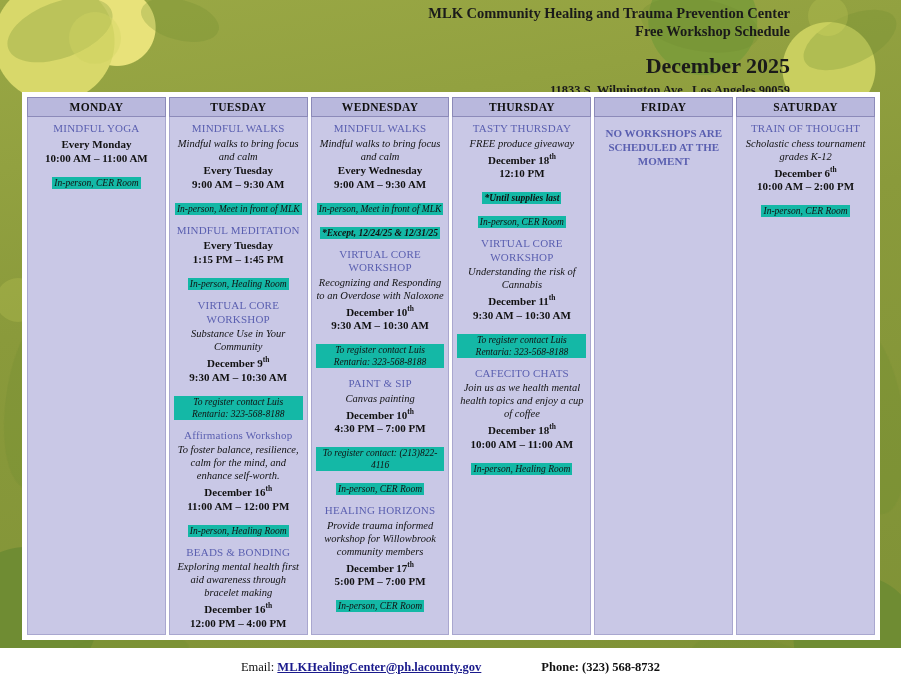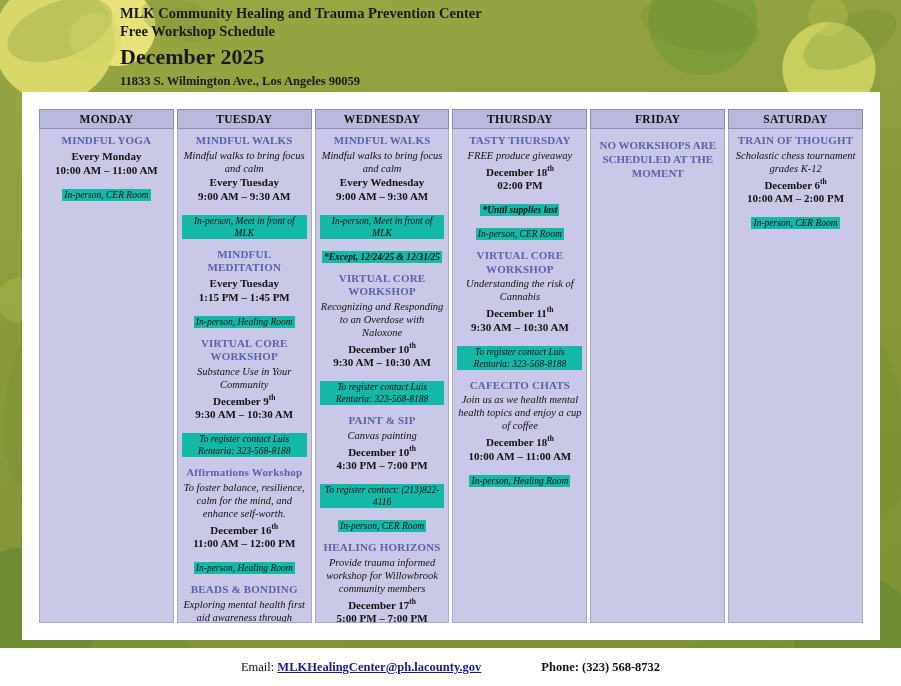--- a/index.html
+++ b/index.html
@@ -38,51 +38,51 @@
     position: relative;
     z-index: 2;
     width: 901px;
     height: 686px;
   }
   .header-band {
     position: absolute;
     left: 120px;
     top: 4px;
     width: 670px;
-    text-align: left;
+    text-align: right;
     color: #1a1a1a;
   }
   .hdr-line {
     font-size: 14.5px;
     line-height: 18px;
     font-family: "Liberation Serif", serif;
     font-weight: 600;
   }
   .hdr-month {
     font-size: 22px;
     font-weight: bold;
     line-height: 28px;
-    margin-top: 3px;
+    margin-top: 12px;
   }
   .hdr-addr {
     font-size: 12.5px;
     font-weight: bold;
     line-height: 16px;
     margin-top: 2px;
   }
   .calendar {
     position: absolute;
     left: 22px;
     top: 92px;
     width: 858px;
     height: 548px;
     background: #ffffff;
     display: flex;
     box-sizing: border-box;
-    padding: 17px;
+    padding: 5px;
     gap: 3px;
   }
   .col {
     flex: 1 1 0;
     display: flex;
     flex-direction: column;
     min-width: 0;
   }
   .col-head {
     background: #b9b8dd;
@@ -105,21 +105,21 @@
     overflow: hidden;
   }
   .evt {
     text-align: center;
     margin-bottom: 9px;
     color: #111;
     line-height: 13.5px;
   }
   .evt-title {
     color: #5a5fb0;
-    font-weight: bold;
+    font-weight: normal;
     font-size: 11px;
     letter-spacing: .2px;
     margin-bottom: 1px;
   }
   .evt-desc {
     font-style: italic;
     font-size: 10.5px;
     line-height: 13px;
   }
   .evt-strong {
@@ -312,21 +312,21 @@
     </div>
 
     <div class="col">
       <div class="col-head">THURSDAY</div>
       <div class="col-body">
 
         <div class="evt">
           <div class="evt-title">TASTY THURSDAY</div>
           <div class="evt-desc">FREE produce giveaway</div>
           <div class="evt-strong">December 18<span class="sup">th</span></div>
-          <div class="evt-strong">02:00 PM</div>
+          <div class="evt-strong">12:10 PM</div>
           <div class="evt-note b">*Until supplies last</div>
           <div class="evt-note">In-person, CER Room</div>
         </div>
 
         <div class="evt">
           <div class="evt-title">VIRTUAL CORE WORKSHOP</div>
           <div class="evt-desc">Understanding the risk of Cannabis</div>
           <div class="evt-strong">December 11<span class="sup">th</span></div>
           <div class="evt-strong">9:30 AM – 10:30 AM</div>
           <div class="evt-note">To register contact Luis Rentaria: 323-568-8188</div>

